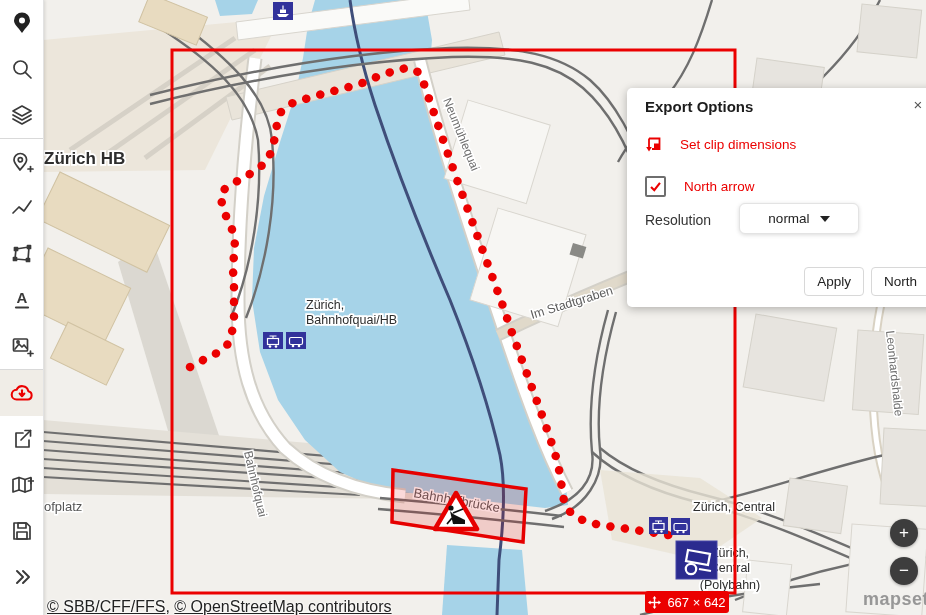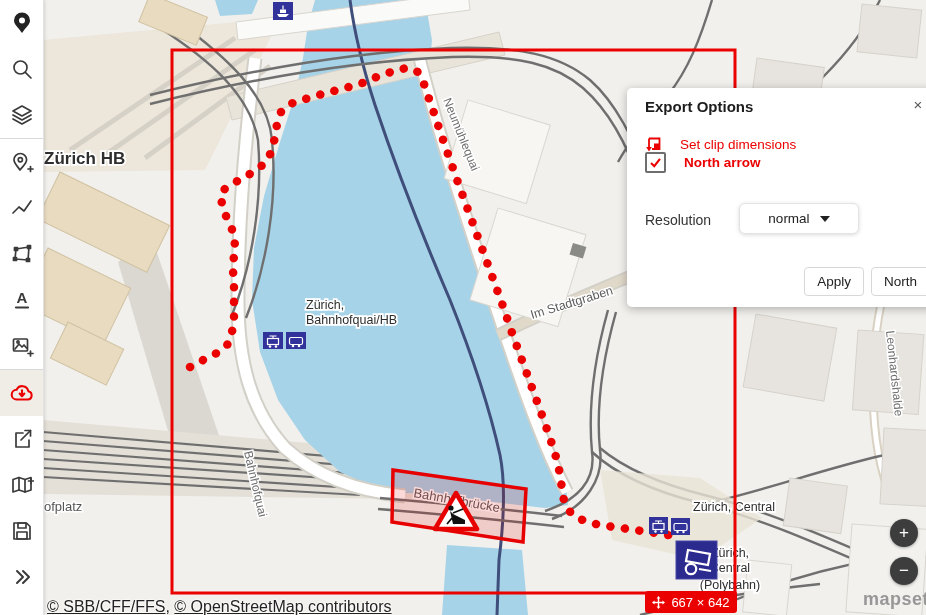--- a/index.html
+++ b/index.html
@@ -29,21 +29,21 @@
   .res-label{position:absolute;left:18px;top:118px;height:29px;line-height:29px;font-size:14px;color:#333;}
   .dropdown{position:absolute;left:112px;top:115px;width:118px;height:29px;background:#fff;border:1px solid #e3e3e3;
     border-radius:6px;box-shadow:0 1px 4px rgba(0,0,0,.15);display:flex;align-items:center;justify-content:center;
     gap:10px;font-size:13.5px;color:#222;cursor:pointer;text-align:right;}
   .caret{width:0;height:0;border-left:5px solid transparent;border-right:5px solid transparent;border-top:6px solid #222;}
   .pbuttons{position:absolute;right:8px;bottom:11px;display:flex;gap:7px;}
   .btn{height:29px;padding:0 12px;background:#fff;border:1px solid #d8d8d8;border-radius:4px;
     font-size:13.5px;color:#222;display:flex;align-items:center;cursor:pointer;font-family:"Liberation Sans",sans-serif;}
 
   
-  .badge{position:absolute;left:645px;top:591px;width:92px;height:22px;background:#eb0000;border-radius:3px;
+  .badge{position:absolute;left:645px;top:591px;width:84px;height:22px;background:#eb0000;border-radius:3px;
     display:flex;align-items:center;justify-content:center;gap:6px;color:#fff;font-size:13px;z-index:30;}
   .attrib{position:absolute;left:47px;top:598px;font-size:16px;color:#222;z-index:30;
     text-shadow:0 0 2px #fff,0 0 2px #fff,0 0 3px #fff;}
   .attrib a{color:#222;text-decoration:underline;cursor:pointer;}
   .zoombtn{position:absolute;left:890px;width:28px;height:28px;border-radius:50%;background:#3d3d3d;color:#fff;
     display:flex;align-items:center;justify-content:center;font-size:17px;z-index:30;cursor:pointer;
     box-shadow:0 1px 3px rgba(0,0,0,.3);}
   .watermark{position:absolute;left:863px;top:589px;font-size:18px;font-weight:bold;color:#979797;
     letter-spacing:.5px;z-index:25;}
 </style>
@@ -310,21 +310,21 @@
     <div class="prow" style="top:44px;">
       <svg width="17" height="17" viewBox="0 0 17 17">
         <path d="M4,2.5 H14.5 V13 H7" fill="none" stroke="#eb0000" stroke-width="1.8"></path>
         <rect x="9" y="7.5" width="5.5" height="5.5" fill="#eb0000" stroke="none"></rect>
         <polygon points="4,15.5 1.2,11 6.8,11" fill="#eb0000"></polygon>
         <line x1="4" y1="2.5" x2="4" y2="11.5" stroke="#eb0000" stroke-width="1.8"></line>
       </svg>
       <span class="rlabel">Set clip dimensions</span>
     </div>
 
-    <div class="prow" style="top:62px;font-weight:bold;">
+    <div class="prow" style="top:86px;">
       <span class="checkbox">
         <svg width="13" height="13" viewBox="0 0 16 16">
           <polyline points="2.5,8.5 6.5,12.5 13.5,3.5" fill="none" stroke="#eb0000" stroke-width="2.6"></polyline>
         </svg>
       </span>
       <span class="rlabel">North arrow</span>
     </div>
 
     <div class="res-label">Resolution</div>
     <div class="dropdown">

